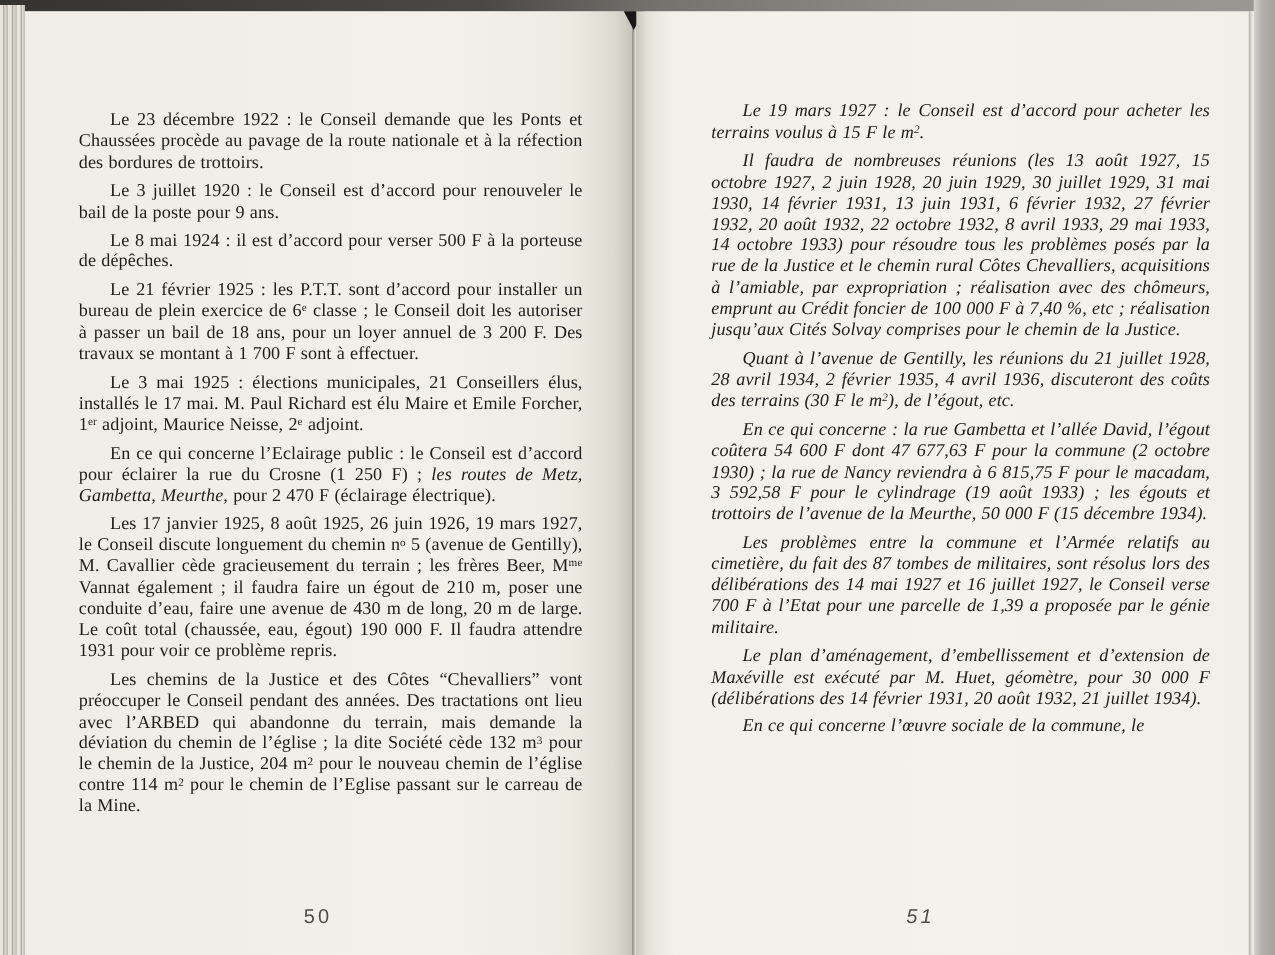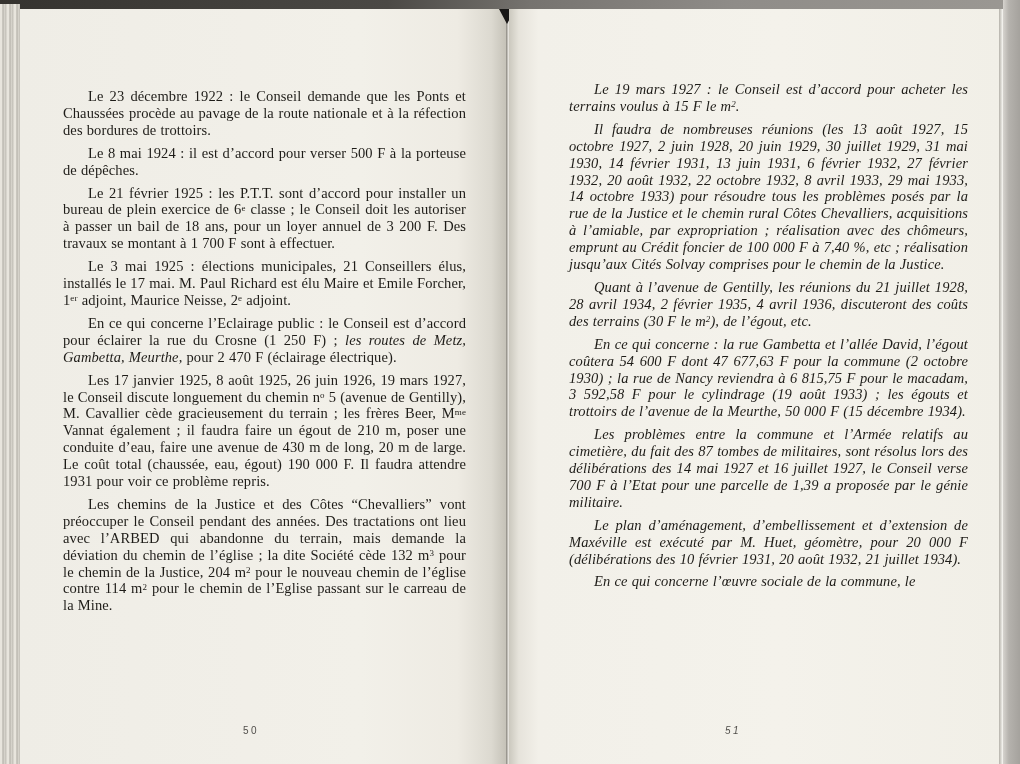--- a/index.html
+++ b/index.html
@@ -54,57 +54,58 @@
     word-spacing:0.4px;letter-spacing:0.1px;
   }
   .para i{font-style:italic;}
   .para sup{
     font-size:62%;line-height:0;vertical-align:baseline;
     position:relative;top:-0.42em;
   }
   .pagenum{
     position:absolute;top:716px;
     font-family:"Liberation Sans","DejaVu Sans",sans-serif;
-    font-size:10px;letter-spacing:2.5px;color:#504e4a;text-align:center;
+    font-size:16px;letter-spacing:2.5px;color:#504e4a;text-align:center;
   }
   .pagenum-left{left:223px;}
   .pagenum-right{left:216px;}
 </style>
 </head>
 <body>
 
 <div class="stage">
 
   <div class="top-edge"></div>
   <div class="fore-edge"></div>
 
   <div class="page page-left">
     <div class="text-col text-left">
       <p class="para"><span>Le 23 décembre 1922 : le Conseil demande que les Ponts et Chaussées procède au pavage de la route nationale et à la réfection des bordures de trottoirs.</span></p>
+      <p class="para"><span>Le 3 juillet 1920 : le Conseil est d’accord pour renouveler le bail de la poste pour 9 ans.</span></p>
       <p class="para"><span>Le 8 mai 1924 : il est d’accord pour verser 500 F à la porteuse de dépêches.</span></p>
       <p class="para"><span>Le 21 février 1925 : les P.T.T. sont d’accord pour installer un bureau de plein exercice de 6</span><sup>e</sup><span> classe ; le Conseil doit les autoriser à passer un bail de 18 ans, pour un loyer annuel de 3 200 F. Des travaux se montant à 1 700 F sont à effectuer.</span></p>
       <p class="para"><span>Le 3 mai 1925 : élections municipales, 21 Conseillers élus, installés le 17 mai. M. Paul Richard est élu Maire et Emile Forcher, 1</span><sup>er</sup><span> adjoint, Maurice Neisse, 2</span><sup>e</sup><span> adjoint.</span></p>
       <p class="para"><span>En ce qui concerne l’Eclairage public : le Conseil est d’accord pour éclairer la rue du Crosne (1 250 F) ; </span><i>les routes de Metz, Gambetta, Meurthe,</i><span> pour 2 470 F (éclairage électrique).</span></p>
       <p class="para"><span>Les 17 janvier 1925, 8 août 1925, 26 juin 1926, 19 mars 1927, le Conseil discute longuement du chemin n</span><sup>o</sup><span> 5 (avenue de Gentilly), M. Cavallier cède gracieusement du terrain ; les frères Beer, M</span><sup>me</sup><span> Vannat également ; il faudra faire un égout de 210 m, poser une conduite d’eau, faire une avenue de 430 m de long, 20 m de large. Le coût total (chaussée, eau, égout) 190 000 F. Il faudra attendre 1931 pour voir ce problème repris.</span></p>
       <p class="para"><span>Les chemins de la Justice et des Côtes “Chevalliers” vont préoccuper le Conseil pendant des années. Des tractations ont lieu avec l’ARBED qui abandonne du terrain, mais demande la déviation du chemin de l’église ; la dite Société cède 132 m</span><sup>3</sup><span> pour le chemin de la Justice, 204 m</span><sup>2</sup><span> pour le nouveau chemin de l’église contre 114 m</span><sup>2</sup><span> pour le chemin de l’Eglise passant sur le carreau de la Mine.</span></p>
     </div>
     <div class="pagenum pagenum-left">50</div>
   </div>
 
   <div class="gutter-line"></div>
   <div class="gutter-notch"></div>
 
   <div class="page page-right">
     <div class="text-col text-right">
       <p class="para"><span>Le 19 mars 1927 : le Conseil est d’accord pour acheter les terrains voulus à 15 F le m</span><sup>2</sup><span>.</span></p>
       <p class="para"><span>Il faudra de nombreuses réunions (les 13 août 1927, 15 octobre 1927, 2 juin 1928, 20 juin 1929, 30 juillet 1929, 31 mai 1930, 14 février 1931, 13 juin 1931, 6 février 1932, 27 février 1932, 20 août 1932, 22 octobre 1932, 8 avril 1933, 29 mai 1933, 14 octobre 1933) pour résoudre tous les problèmes posés par la rue de la Justice et le chemin rural Côtes Chevalliers, acquisitions à l’amiable, par expropriation ; réalisation avec des chômeurs, emprunt au Crédit foncier de 100 000 F à 7,40 %, etc ; réalisation jusqu’aux Cités Solvay comprises pour le chemin de la Justice.</span></p>
       <p class="para"><span>Quant à l’avenue de Gentilly, les réunions du 21 juillet 1928, 28 avril 1934, 2 février 1935, 4 avril 1936, discuteront des coûts des terrains (30 F le m</span><sup>2</sup><span>), de l’égout, etc.</span></p>
       <p class="para"><span>En ce qui concerne : la rue Gambetta et l’allée David, l’égout coûtera 54 600 F dont 47 677,63 F pour la commune (2 octobre 1930) ; la rue de Nancy reviendra à 6 815,75 F pour le macadam, 3 592,58 F pour le cylindrage (19 août 1933) ; les égouts et trottoirs de l’avenue de la Meurthe, 50 000 F (15 décembre 1934).</span></p>
       <p class="para"><span>Les problèmes entre la commune et l’Armée relatifs au cimetière, du fait des 87 tombes de militaires, sont résolus lors des délibérations des 14 mai 1927 et 16 juillet 1927, le Conseil verse 700 F à l’Etat pour une parcelle de 1,39 a proposée par le génie militaire.</span></p>
-      <p class="para"><span>Le plan d’aménagement, d’embellissement et d’extension de Maxéville est exécuté par M. Huet, géomètre, pour 20 000 F (délibérations des 10 février 1931, 20 août 1932, 21 juillet 1934).</span></p>
+      <p class="para"><span>Le plan d’aménagement, d’embellissement et d’extension de Maxéville est exécuté par M. Huet, géomètre, pour 30 000 F (délibérations des 14 février 1931, 20 août 1932, 21 juillet 1934).</span></p>
       <p class="para"><span>En ce qui concerne l’œuvre sociale de la commune, le</span></p>
     </div>
     <div class="pagenum pagenum-right">51</div>
   </div>
 
   <div class="right-highlight"></div>
   <div class="right-edge"></div>
 
 </div>
 

